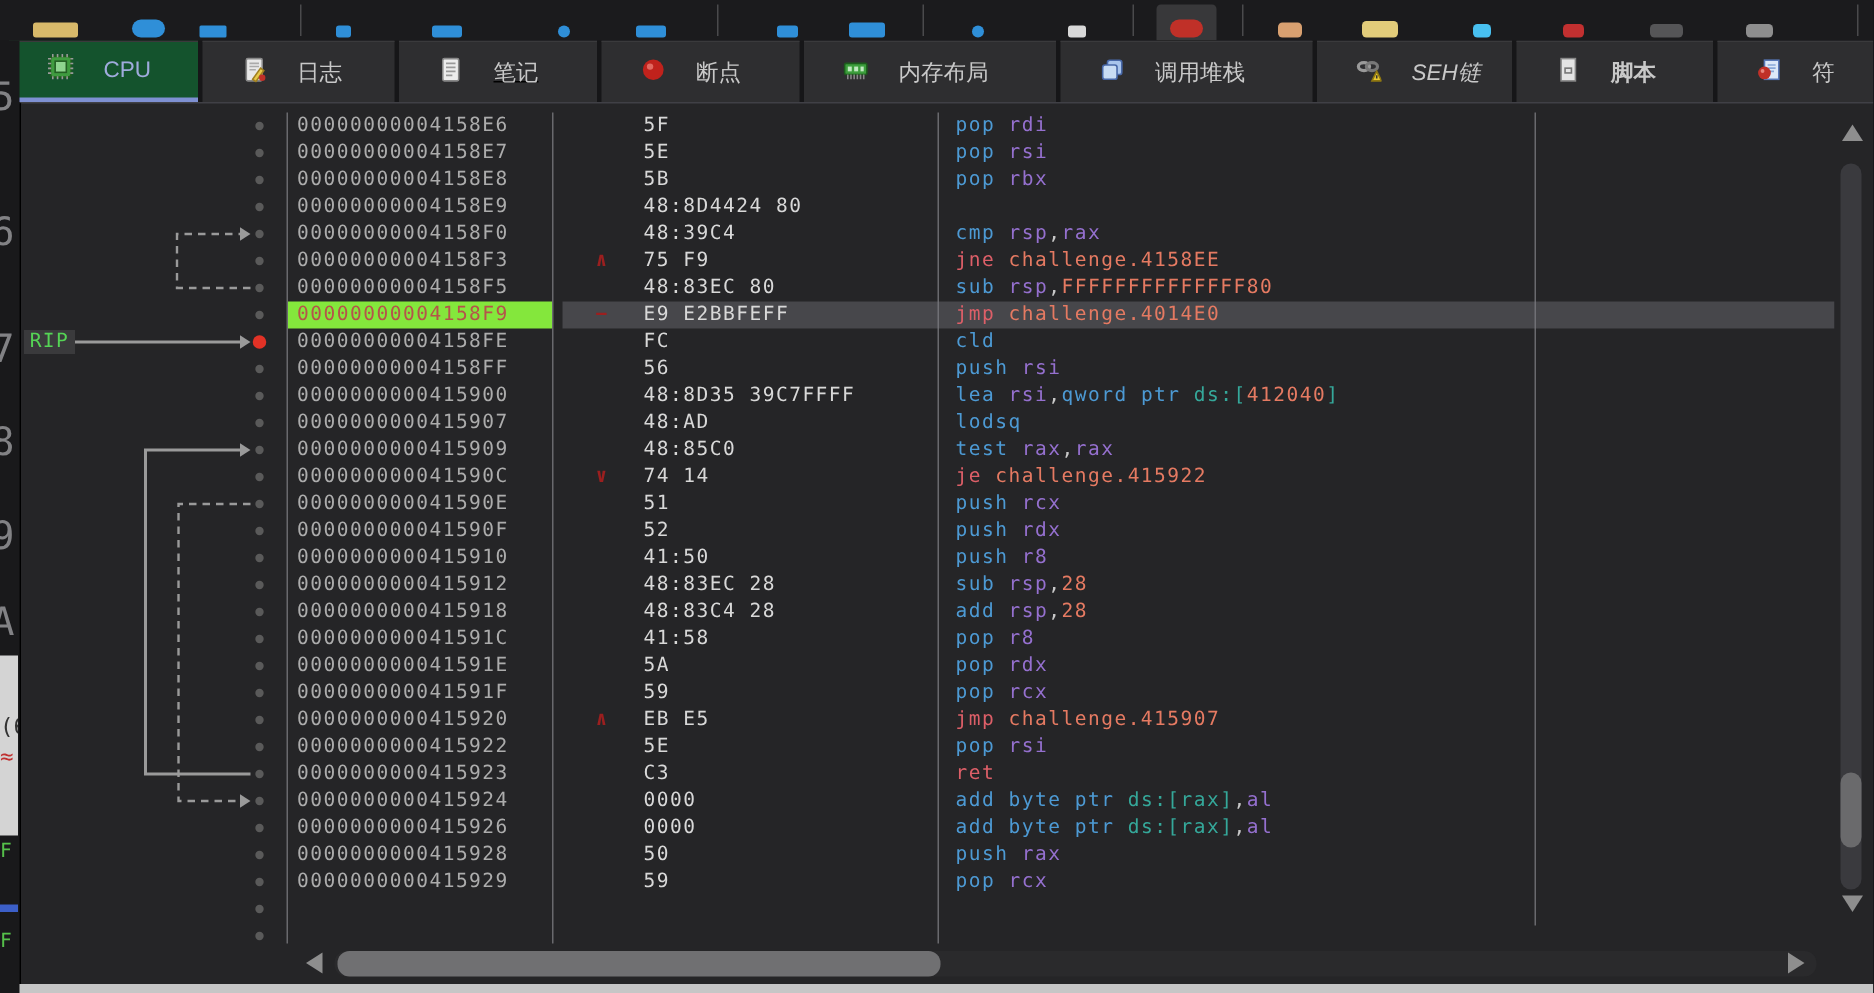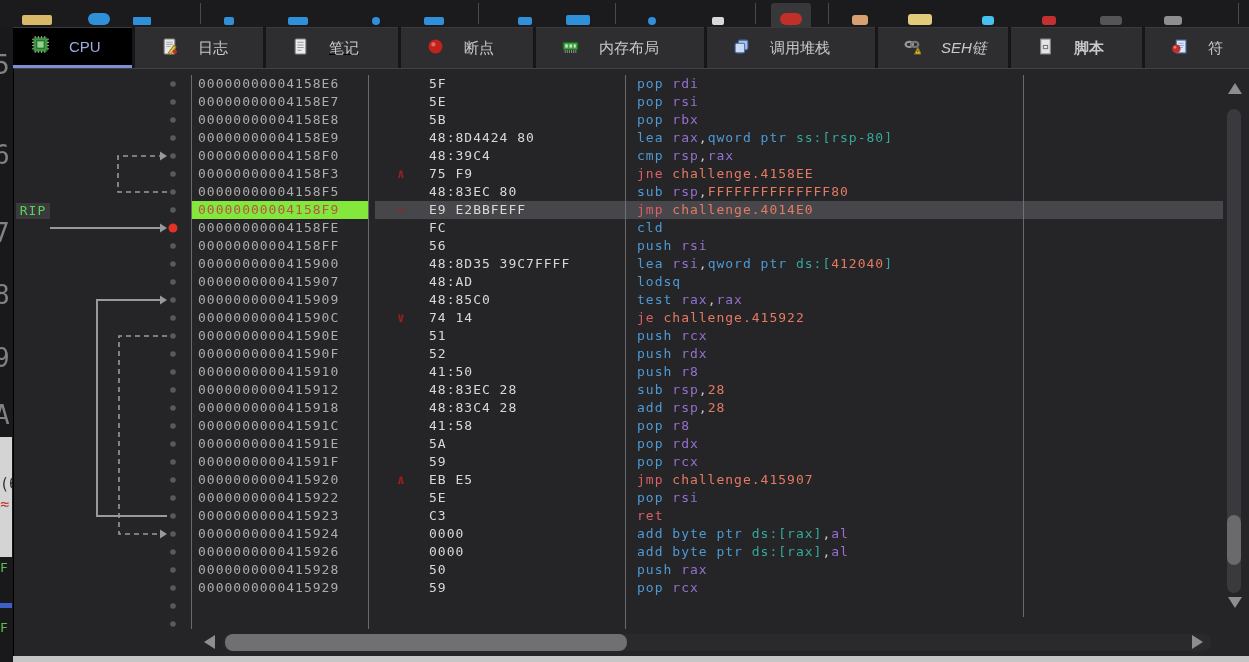--- a/index.html
+++ b/index.html
@@ -8,32 +8,32 @@
   
   #toolbar{position:absolute;left:0;top:0;width:1249px;height:27px;background:#1b1b1d;overflow:hidden;}
   .ticon{position:absolute;bottom:2px;}
   .tsep{position:absolute;top:3px;width:1px;height:21px;background:#4a4a4c;}
   .tbtn{position:absolute;bottom:0;height:24px;width:40px;background:#38383a;border-radius:3px 3px 0 0;}
   
   #tabbar{position:absolute;left:6px;top:27px;right:0;height:41px;display:flex;gap:3px;
           overflow:hidden;background:#161618;}
   .tab{height:41px;background:#2e2e30;display:flex;align-items:center;padding-left:26px;gap:20px;
        box-sizing:border-box;border-top:1px solid #3a3a3c;flex:0 0 auto;cursor:default;}
-  .tab.active{background:#000000;border-bottom:3px solid #e5e5e5;}
+  .tab.active{background:#14532d;border-bottom:3px solid #e5e5e5;}
   .tab .lbl{font-family:"Liberation Sans",sans-serif;font-size:15px;color:#c8c8c8;white-space:nowrap;}
   .tab.active .lbl{color:#9fabdc;}
   .tab svg{width:17px;height:17px;flex:0 0 auto;}
   
   #bgstrip{position:absolute;left:0;top:27px;width:13px;height:635px;background:#19191b;overflow:hidden;}
   .ghost{position:absolute;left:-6px;font-size:26px;color:#828285;font-family:"DejaVu Sans Mono",monospace;}
   
   #panel{position:absolute;left:13px;top:68px;width:1236px;height:588px;background:#252527;
          border-top:1px solid #404046;border-left:1px solid #000;box-sizing:border-box;overflow:hidden;}
   #arrowsvg{position:absolute;left:0;top:0;}
-  #riplabel{position:absolute;left:2px;top:134px;width:34px;height:16px;background:#3a3a3c;
+  #riplabel{position:absolute;left:2px;top:151px;width:34px;height:16px;background:#3a3a3c;
             color:#55d455;font-size:13px;line-height:16px;text-align:center;letter-spacing:1px;}
   #rows{position:absolute;left:178px;top:6px;width:1031px;height:554px;overflow:hidden;}
   .drow{position:relative;height:18px;line-height:18px;font-size:13px;letter-spacing:1px;white-space:pre;}
   .selbg{position:absolute;left:183px;right:0;top:0;height:18px;}
   .addr{position:absolute;left:0;width:176px;padding-left:6px;box-sizing:border-box;}
   .ind{position:absolute;left:205px;font-weight:bold;letter-spacing:0;}
   .bytes{position:absolute;left:237px;}
   .instr{position:absolute;left:445px;}
   .colsep{position:absolute;width:1px;background:#7a7a80;opacity:.8;}
   
@@ -205,21 +205,21 @@
         <polyline points="153,267 105,267 105,465 146,465" fill="none" stroke="#9a9a9a" stroke-width="1.6" stroke-dasharray="5,4"></polyline>
         <polygon points="146,460.5 146,469.5 153,465" fill="#9a9a9a"></polygon>
         <polyline points="36,159 146,159" fill="none" stroke="#9a9a9a" stroke-width="2"></polyline>
         <polygon points="146,154.5 146,163.5 153,159" fill="#9a9a9a"></polygon>
       </svg>
     <div id="riplabel">RIP</div>
     <div id="rows">
         <div class="drow"><span class="addr">00000000004158E6</span><span class="bytes">5F</span><span class="instr"><span class="tk-m">pop </span><span class="tk-r">rdi</span></span></div>
         <div class="drow"><span class="addr">00000000004158E7</span><span class="bytes">5E</span><span class="instr"><span class="tk-m">pop </span><span class="tk-r">rsi</span></span></div>
         <div class="drow"><span class="addr">00000000004158E8</span><span class="bytes">5B</span><span class="instr"><span class="tk-m">pop </span><span class="tk-r">rbx</span></span></div>
-        <div class="drow"><span class="addr">00000000004158E9</span><span class="bytes">48:8D4424 80</span><span class="instr"><span class="tk-m">lea </span><span class="tk-r">rax</span><span class="tk-w">,</span><span class="tk-m">qword ptr </span><span class="tk-t">ss:[rsp-80]</span></span></div>
+        <div class="drow"><span class="addr">00000000004158E9</span><span class="bytes">48:8D4424 80</span></div>
         <div class="drow"><span class="addr">00000000004158F0</span><span class="bytes">48:39C4</span><span class="instr"><span class="tk-m">cmp </span><span class="tk-r">rsp</span><span class="tk-w">,</span><span class="tk-r">rax</span></span></div>
         <div class="drow"><span class="addr">00000000004158F3</span><span class="ind">∧</span><span class="bytes">75 F9</span><span class="instr"><span class="tk-j">jne </span><span class="tk-a">challenge.4158EE</span></span></div>
         <div class="drow"><span class="addr">00000000004158F5</span><span class="bytes">48:83EC 80</span><span class="instr"><span class="tk-m">sub </span><span class="tk-r">rsp</span><span class="tk-w">,</span><span class="tk-a">FFFFFFFFFFFFFF80</span></span></div>
         <div class="drow"><div class="selbg"></div><span class="addr ripaddr">00000000004158F9</span><span class="ind">−</span><span class="bytes">E9 E2BBFEFF</span><span class="instr"><span class="tk-j">jmp </span><span class="tk-a">challenge.4014E0</span></span></div>
         <div class="drow"><span class="addr">00000000004158FE</span><span class="bytes">FC</span><span class="instr"><span class="tk-m">cld</span></span></div>
         <div class="drow"><span class="addr">00000000004158FF</span><span class="bytes">56</span><span class="instr"><span class="tk-m">push </span><span class="tk-r">rsi</span></span></div>
         <div class="drow"><span class="addr">0000000000415900</span><span class="bytes">48:8D35 39C7FFFF</span><span class="instr"><span class="tk-m">lea </span><span class="tk-r">rsi</span><span class="tk-w">,</span><span class="tk-m">qword ptr </span><span class="tk-t">ds:[</span><span class="tk-a">412040</span><span class="tk-t">]</span></span></div>
         <div class="drow"><span class="addr">0000000000415907</span><span class="bytes">48:AD</span><span class="instr"><span class="tk-m">lodsq</span></span></div>
         <div class="drow"><span class="addr">0000000000415909</span><span class="bytes">48:85C0</span><span class="instr"><span class="tk-m">test </span><span class="tk-r">rax</span><span class="tk-w">,</span><span class="tk-r">rax</span></span></div>
         <div class="drow"><span class="addr">000000000041590C</span><span class="ind">∨</span><span class="bytes">74 14</span><span class="instr"><span class="tk-j">je </span><span class="tk-a">challenge.415922</span></span></div>

